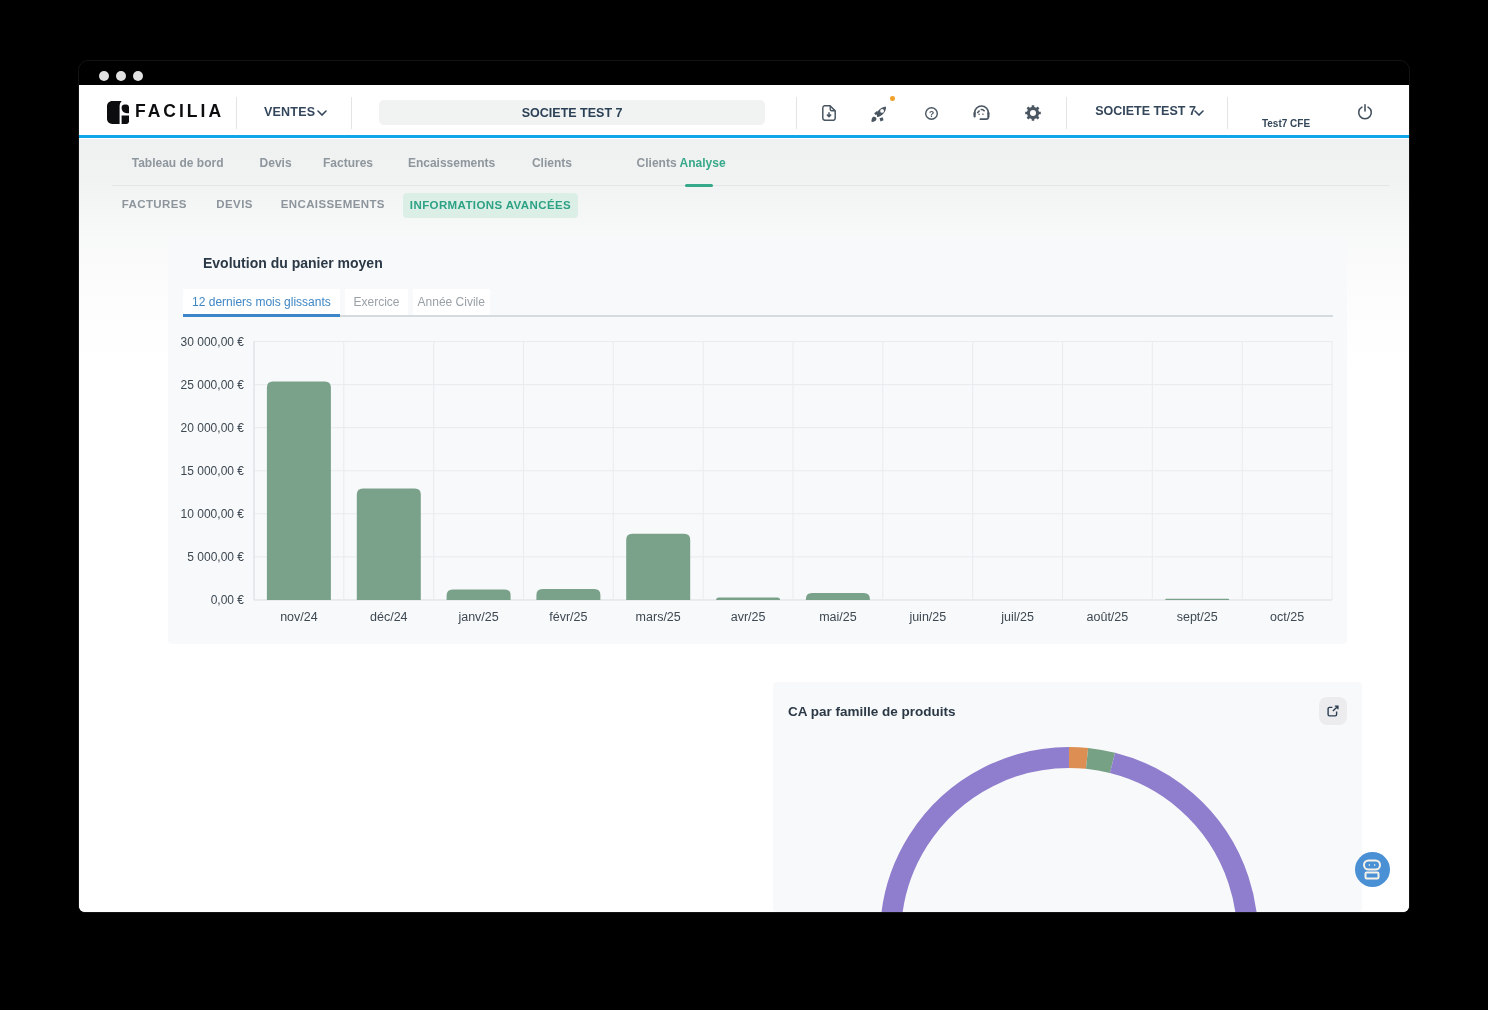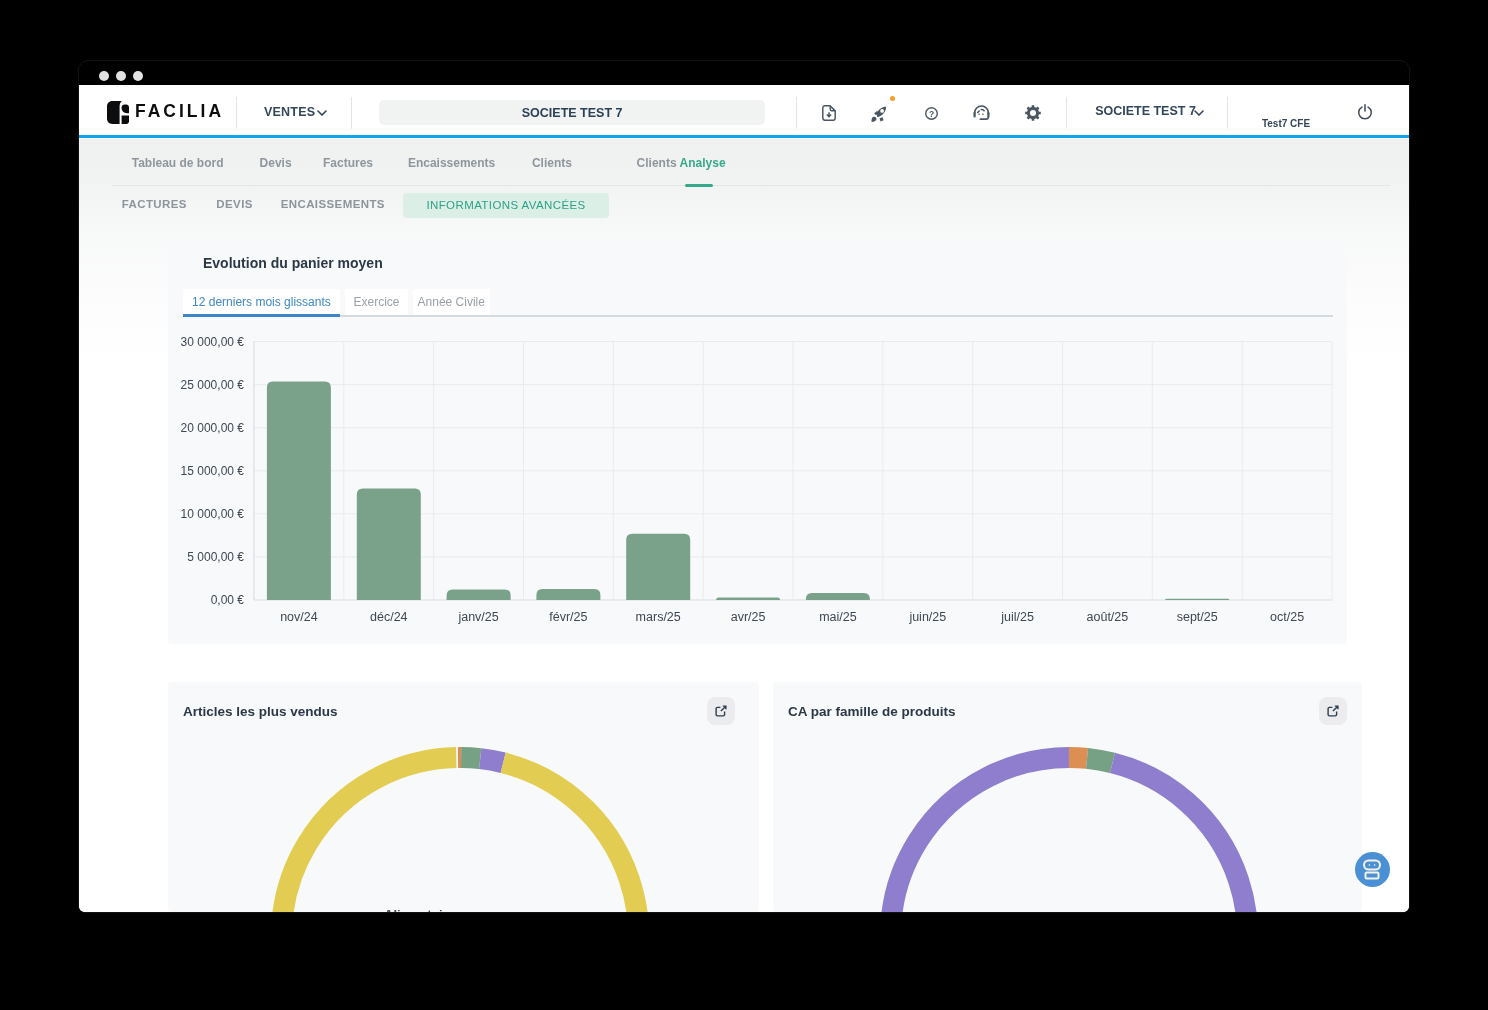--- a/index.html
+++ b/index.html
@@ -101,21 +101,21 @@
       <div class="navitem" style="left:269px;">Factures</div>
       <div class="navitem" style="left:372.6px;">Encaissements</div>
       <div class="navitem" style="left:472.9px;">Clients</div>
       <div class="navitem" style="left:549.6px;margin-left:28px;">Clients</div>
       <div class="navitem" style="left:623.6px;color:#36a98a;">Analyse</div>
       <div style="position:absolute;left:606px;top:44.5px;width:28px;height:3.5px;border-radius:2px;background:#36a98a;z-index:2;"></div>
       <div style="position:absolute;left:33px;top:46.2px;width:1278px;height:1px;background:#e4e5e6;"></div>
       <div class="sub" style="left:75.3px;">FACTURES</div>
       <div class="sub" style="left:155.6px;">DEVIS</div>
       <div class="sub" style="left:253.8px;">ENCAISSEMENTS</div>
-      <div style="position:absolute;left:324px;top:54px;width:206px;height:25.4px;background:#dcefe7;border-radius:4px;text-align:center;line-height:25.4px;font-size:11.5px;font-weight:400;letter-spacing:.4px;color:#2da184;">INFORMATIONS AVANCÉES</div>
+      <div style="position:absolute;left:324px;top:54px;width:175px;height:25.4px;background:#dcefe7;border-radius:4px;text-align:center;line-height:25.4px;font-size:11.5px;font-weight:700;letter-spacing:.4px;color:#2da184;">INFORMATIONS AVANCÉES</div>
 
       <div id="card">
         <div style="position:absolute;left:15px;top:18px;font-size:14px;font-weight:700;color:#2b3947;padding-left:20px;">Evolution du panier moyen</div>
         <div class="tab" style="left:15.3px;width:156.3px;color:#3f87c5;">12 derniers mois glissants</div>
         <div style="position:absolute;left:15.3px;top:76.5px;width:156.3px;height:3px;background:#3c86c9;z-index:2;"></div>
         <div class="tab" style="left:177px;width:63.1px;">Exercice</div>
         <div class="tab" style="left:244.6px;width:77.3px;white-space:nowrap;">Année Civile</div>
         <div style="position:absolute;left:15px;top:78px;width:1150px;height:2px;background:#d5dade;"></div>
         <svg style="position:absolute;left:0;top:0;" width="1179" height="400" viewBox="0 0 1179 400">
         <line x1="86.0" y1="363.0" x2="1164.0" y2="363.0" stroke="#d9dde0" stroke-width="1"></line>
@@ -162,36 +162,20 @@
 <text x="580.1" y="384" text-anchor="middle" font-size="12.5" fill="#3d4852">avr/25</text>
 <text x="669.9" y="384" text-anchor="middle" font-size="12.5" fill="#3d4852">mai/25</text>
 <text x="759.8" y="384" text-anchor="middle" font-size="12.5" fill="#3d4852">juin/25</text>
 <text x="849.6" y="384" text-anchor="middle" font-size="12.5" fill="#3d4852">juil/25</text>
 <text x="939.4" y="384" text-anchor="middle" font-size="12.5" fill="#3d4852">août/25</text>
 <text x="1029.2" y="384" text-anchor="middle" font-size="12.5" fill="#3d4852">sept/25</text>
 <text x="1119.1" y="384" text-anchor="middle" font-size="12.5" fill="#3d4852">oct/25</text>
         </svg>
       </div>
 
-      <div class="dcard" style="left:89px;width:591px;">
-        <div class="dtitle">Articles les plus vendus</div>
-        <div class="expbtn" style="left:539px;">
-            <svg style="position:absolute;left:8px;top:8px;" width="12" height="12" viewBox="0 0 12 12">
-              <path d="M7.8 1.1 L10.9 1.1 L10.9 4.2 M10.6 1.4 L5.9 6.1" fill="none" stroke="#2c3e50" stroke-width="1.4"></path>
-              <path d="M9.6 6.6 L9.6 9.5 A1.4 1.4 0 0 1 8.2 10.9 L2.5 10.9 A1.4 1.4 0 0 1 1.1 9.5 L1.1 3.8 A1.4 1.4 0 0 1 2.5 2.4 L5.4 2.4" fill="none" stroke="#2c3e50" stroke-width="1.4"></path>
-            </svg>
-          </div>
-        <svg style="position:absolute;left:0;top:0;" width="591" height="230" viewBox="0 0 591 230">
-        <path d="M289.98 75.51 A178.5 178.5 0 0 1 293.09 75.50" fill="none" stroke="#dd8e52" stroke-width="21"></path>
-<path d="M293.09 75.50 A178.5 178.5 0 0 1 312.21 76.65" fill="none" stroke="#76a184" stroke-width="21"></path>
-<path d="M312.21 76.65 A178.5 178.5 0 0 1 335.18 80.80" fill="none" stroke="#8f7dce" stroke-width="21"></path>
-<path d="M335.18 80.80 A178.5 178.5 0 1 1 288.26 75.54" fill="none" stroke="#e2cd52" stroke-width="21"></path>
-        </svg>
-        <div style="position:absolute;left:216px;top:225px;font-size:13px;font-weight:700;color:#4a4a4a;">Alimentaire</div>
-      </div>
       <div class="dcard" style="left:694px;width:589px;text-align:center;">
         <div class="dtitle">CA par famille de produits</div>
         <div class="expbtn" style="left:546px;">
             <svg style="position:absolute;left:8px;top:8px;" width="12" height="12" viewBox="0 0 12 12">
               <path d="M7.8 1.1 L10.9 1.1 L10.9 4.2 M10.6 1.4 L5.9 6.1" fill="none" stroke="#2c3e50" stroke-width="1.4"></path>
               <path d="M9.6 6.6 L9.6 9.5 A1.4 1.4 0 0 1 8.2 10.9 L2.5 10.9 A1.4 1.4 0 0 1 1.1 9.5 L1.1 3.8 A1.4 1.4 0 0 1 2.5 2.4 L5.4 2.4" fill="none" stroke="#2c3e50" stroke-width="1.4"></path>
             </svg>
           </div>
         <svg style="position:absolute;left:0;top:0;" width="589" height="230" viewBox="0 0 589 230">
         <path d="M296.00 75.50 A178.5 178.5 0 0 1 314.04 76.41" fill="none" stroke="#dd8e52" stroke-width="21"></path>

